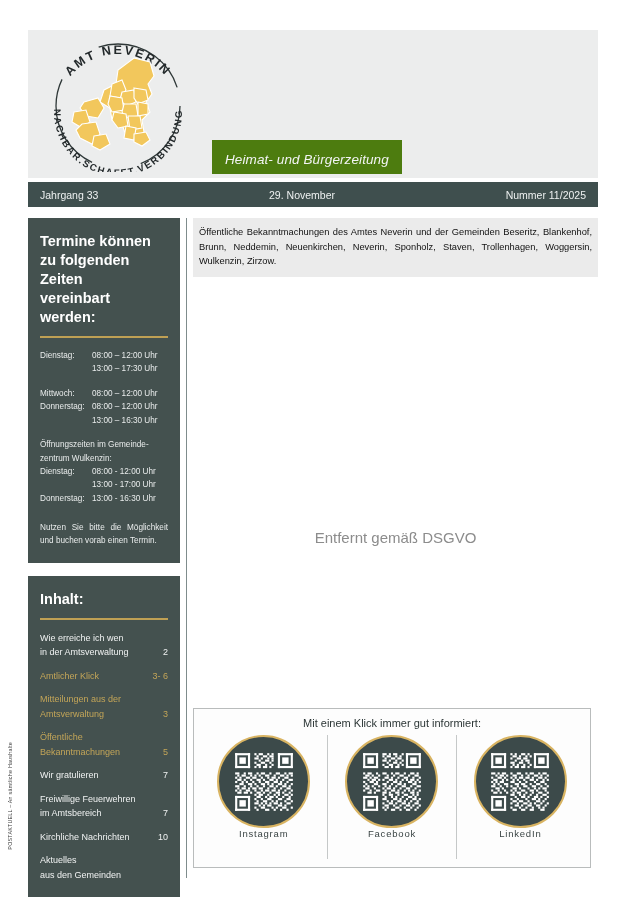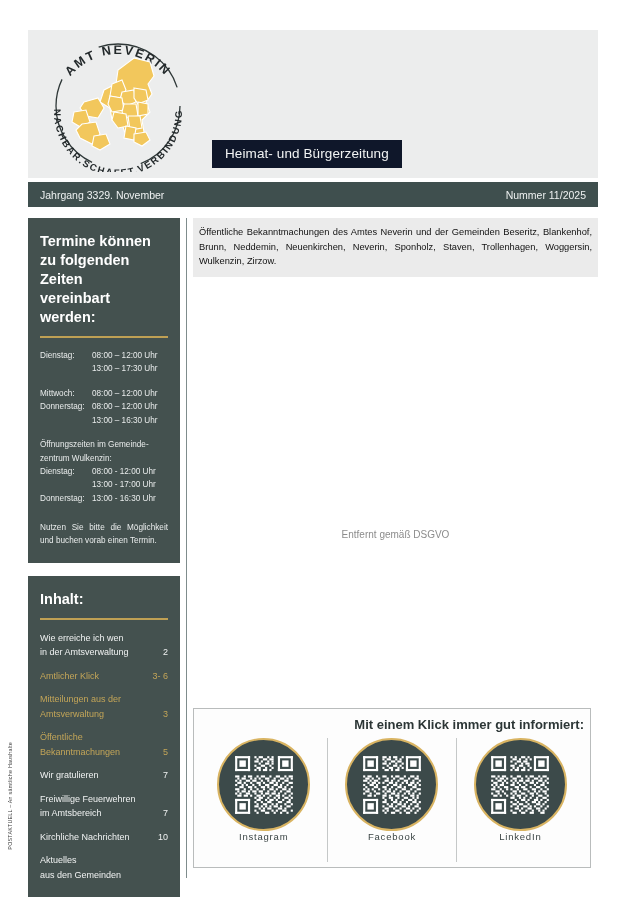--- a/index.html
+++ b/index.html
@@ -95,45 +95,46 @@
       1px 1px 0 #939f9f,
       2px 2px 0 #808d8d,
       3px 3px 1px #606d6d,
       4px 4px 2px rgba(40,50,50,0.5);
     white-space: nowrap;
   }
   .wm-sub {
     position: absolute;
     left: 6px;
     top: 104px;
-    background: #0f172a;
+    background: #4d7c0f;
     color: #f2f4f4;
     font-size: 13.5px;
-    padding: 6px 13px 7px 13px;
+    padding: 12px 13px 7px 13px;
     letter-spacing: 0.1px;
     white-space: nowrap;
+    font-style: italic;
   }
 
   
   .issue-bar {
     position: absolute;
     left: 28px;
     top: 182px;
     width: 570px;
     height: 25px;
     background: #3f4f4e;
     color: #eef1f1;
     font-size: 10.5px;
     display: flex;
     align-items: center;
     box-sizing: border-box;
     padding: 0 12px;
   }
   .issue-bar .ib-left   { flex: 0 0 auto; }
-  .issue-bar .ib-center { flex: 1 1 auto; text-align: left; }
+  .issue-bar .ib-center { flex: 1 1 auto; text-align: center; }
   .issue-bar .ib-right  { flex: 0 0 auto; }
 
   
   .sidebar {
     position: absolute;
     left: 28px;
     top: 218px;
     width: 152px;
   }
   .panel {
@@ -241,40 +242,40 @@
   .dsgvo-zone {
     position: relative;
     height: 420px;
   }
   .dsgvo-text {
     position: absolute;
     left: 0;
     right: 0;
     top: 252px;
     text-align: center;
-    font-size: 10px;
+    font-size: 15px;
     color: #8c8c8c;
   }
 
   
   .qr-box {
     position: absolute;
     left: 193px;
     top: 708px;
     width: 398px;
     height: 160px;
     background: #fdfdfd;
     border: 1px solid #b9bcbc;
     box-sizing: border-box;
     padding: 8px 6px 6px 6px;
   }
   .qr-title {
-    text-align: right;
-    font-size: 13px;
-    font-weight: 700;
+    text-align: center;
+    font-size: 11px;
+    font-weight: 400;
     color: #2c3636;
     margin-bottom: 6px;
   }
   .qr-row {
     display: flex;
     height: 124px;
   }
   .qr-cell {
     flex: 1 1 0;
     display: flex;

